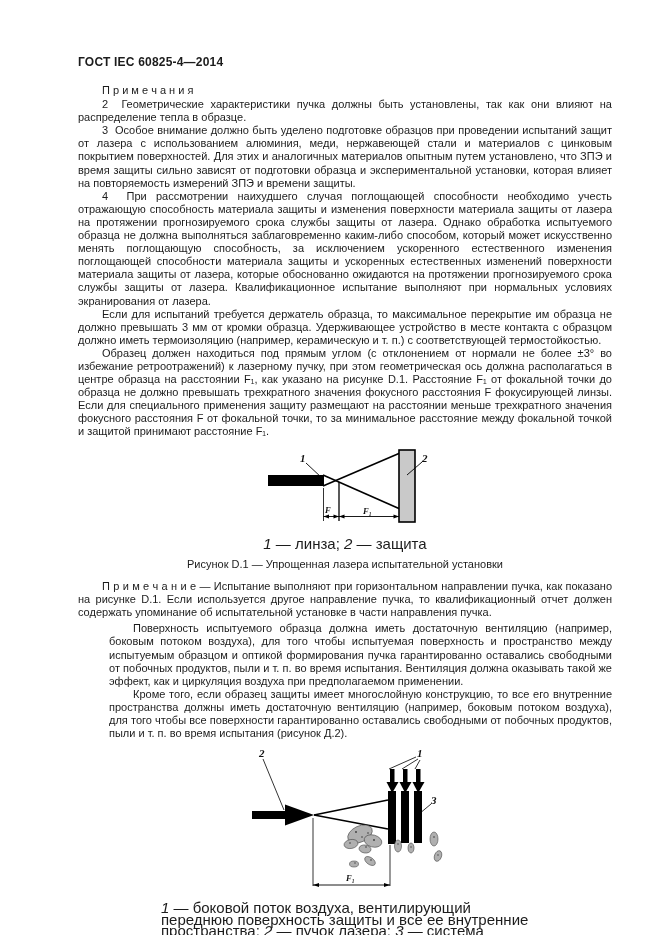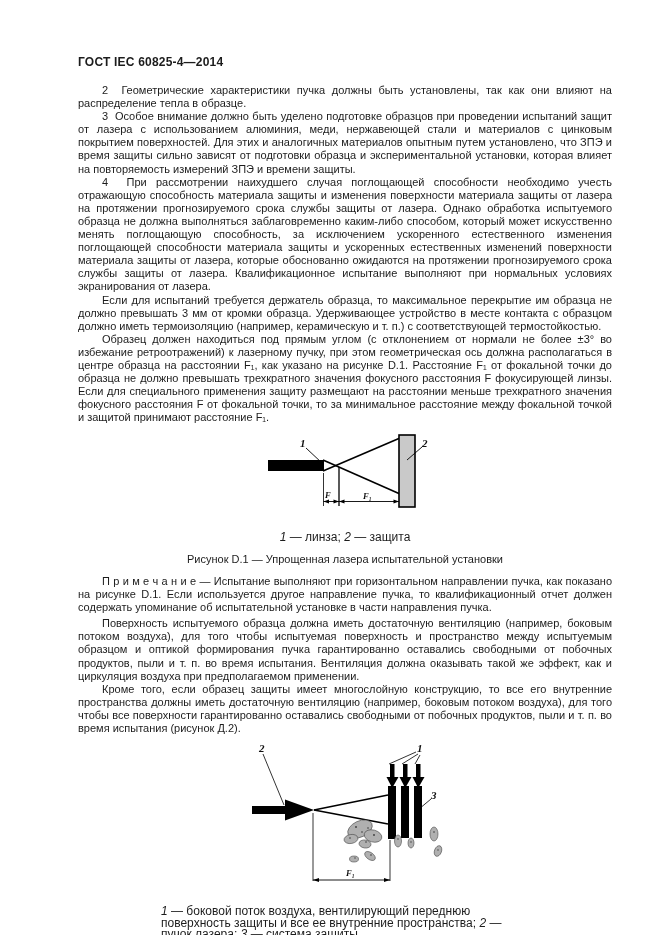--- a/index.html
+++ b/index.html
@@ -12,40 +12,41 @@
   .content{position:absolute;left:78px;top:55px;width:534px;}
   .doc-header{font-size:12px;font-weight:bold;letter-spacing:.2px;}
   .body-text{font-size:11px;line-height:13.1px;text-align:justify;}
   p.para{margin:0;text-indent:24px;}
   .notes{margin-top:15px;}
   .notes-title{text-indent:24px;margin-bottom:1px;}
   .note-item{margin:0;text-indent:24px;}
   .fig-wrap{position:relative;text-align:center;}
   .fig-d1{margin:6px auto 0;display:block;position:relative;left:8px;}
   .fig-d2{margin:4px auto 0;display:block;position:relative;left:10px;}
-  .legend{font-size:12px;line-height:11.5px;margin:17px auto 0;}
+  .legend{font-size:15px;line-height:11.5px;margin:8px auto 0;}
   .legend .num{font-style:italic;}
   .legend-d1{text-align:center;}
   .legend-d2{width:368px;text-align:left;}
   .fig-caption{font-size:11px;text-align:center;margin-top:9px;}
   .note-d1{margin-top:10px;}
   .spaced{white-space:pre;}
   svg text{fill:#111;}
   svg .lbl{font-family:"Liberation Serif",serif;font-style:italic;font-size:11px;font-weight:bold;}
   svg .dim{font-family:"Liberation Serif",serif;font-style:italic;font-size:8.5px;font-weight:bold;}
 </style>
 </head>
 <body>
 
 <div class="page">
   <div class="content">
 
     <div class="doc-header">ГОСТ IEC 60825-4—2014</div>
 
     <div class="body-text notes">
+      <div class="notes-title spaced">П р и м е ч а н и я</div>
       <p class="note-item">2&nbsp; Геометрические характеристики пучка должны быть установлены, так как они влияют на распределение тепла в образце.</p>
       <p class="note-item">3&nbsp; Особое внимание должно быть уделено подготовке образцов при проведении испытаний защит от лазера с использованием алюминия, меди, нержавеющей стали и материалов с цинковым покрытием поверхностей. Для этих и аналогичных материалов опытным путем установлено, что ЗПЭ и время защиты сильно зависят от подготовки образца и экспериментальной установки, которая влияет на повторяемость измерений ЗПЭ и времени защиты.</p>
       <p class="note-item">4&nbsp; При рассмотрении наихудшего случая поглощающей способности необходимо учесть отражающую способность материала защиты и изменения поверхности материала защиты от лазера на протяжении прогнозируемого срока службы защиты от лазера. Однако обработка испытуемого образца не должна выполняться заблаговременно каким-либо способом, который может искусственно менять поглощающую способность, за исключением ускоренного естественного изменения поглощающей способности материала защиты и ускоренных естественных изменений поверхности материала защиты от лазера, которые обоснованно ожидаются на протяжении прогнозируемого срока службы защиты от лазера. Квалификационное испытание выполняют при нормальных условиях экранирования от лазера.</p>
     </div>
 
     <div class="body-text">
       <p class="para">Если для испытаний требуется держатель образца, то максимальное перекрытие им образца не должно превышать 3 мм от кромки образца. Удерживающее устройство в месте контакта с образцом должно иметь термоизоляцию (например, керамическую и т. п.) с соответствующей термостойкостью.</p>
       <p class="para">Образец должен находиться под прямым углом (с отклонением от нормали не более ±3° во избежание ретроотражений) к лазерному пучку, при этом геометрическая ось должна располагаться в центре образца на расстоянии F₁, как указано на рисунке D.1. Расстояние F₁ от фокальной точки до образца не должно превышать трехкратного значения фокусного расстояния F фокусирующей линзы. Если для специального применения защиту размещают на расстоянии меньше трехкратного значения фокусного расстояния F от фокальной точки, то за минимальное расстояние между фокальной точкой и защитой принимают расстояние F₁.</p>
     </div>
 
@@ -89,21 +90,21 @@
       <div class="legend legend-d1">
         <span class="num">1</span><span> — линза; </span><span class="num">2</span><span> — защита</span>
       </div>
       <div class="fig-caption">Рисунок D.1 — Упрощенная лазера испытательной установки</div>
     </div>
 
     <div class="body-text note-d1">
       <p class="para"><span class="spaced">П р и м е ч а н и е</span><span> — </span><span>Испытание выполняют при горизонтальном направлении пучка, как показано на рисунке D.1. Если используется другое направление пучка, то квалификационный отчет должен содержать упоминание об испытательной установке в части направления пучка.</span></p>
     </div>
 
-    <div class="body-text" style="margin-top:3px;">
+    <div class="body-text" style="margin-top:3px;margin-left:31px;">
       <p class="para">Поверхность испытуемого образца должна иметь достаточную вентиляцию (например, боковым потоком воздуха), для того чтобы испытуемая поверхность и пространство между испытуемым образцом и оптикой формирования пучка гарантированно оставались свободными от побочных продуктов, пыли и т. п. во время испытания. Вентиляция должна оказывать такой же эффект, как и циркуляция воздуха при предполагаемом применении.</p>
       <p class="para">Кроме того, если образец защиты имеет многослойную конструкцию, то все его внутренние пространства должны иметь достаточную вентиляцию (например, боковым потоком воздуха), для того чтобы все поверхности гарантированно оставались свободными от побочных продуктов, пыли и т. п. во время испытания (рисунок Д.2).</p>
     </div>
 
     <div class="fig-wrap">
       <svg class="fig-d2" width="210" height="150" viewBox="0 0 210 150">
 
         <text class="lbl" x="167" y="13">1</text>
         <g stroke="#000" stroke-width="0.8">
           <line x1="166" y1="13" x2="139" y2="25"></line>

